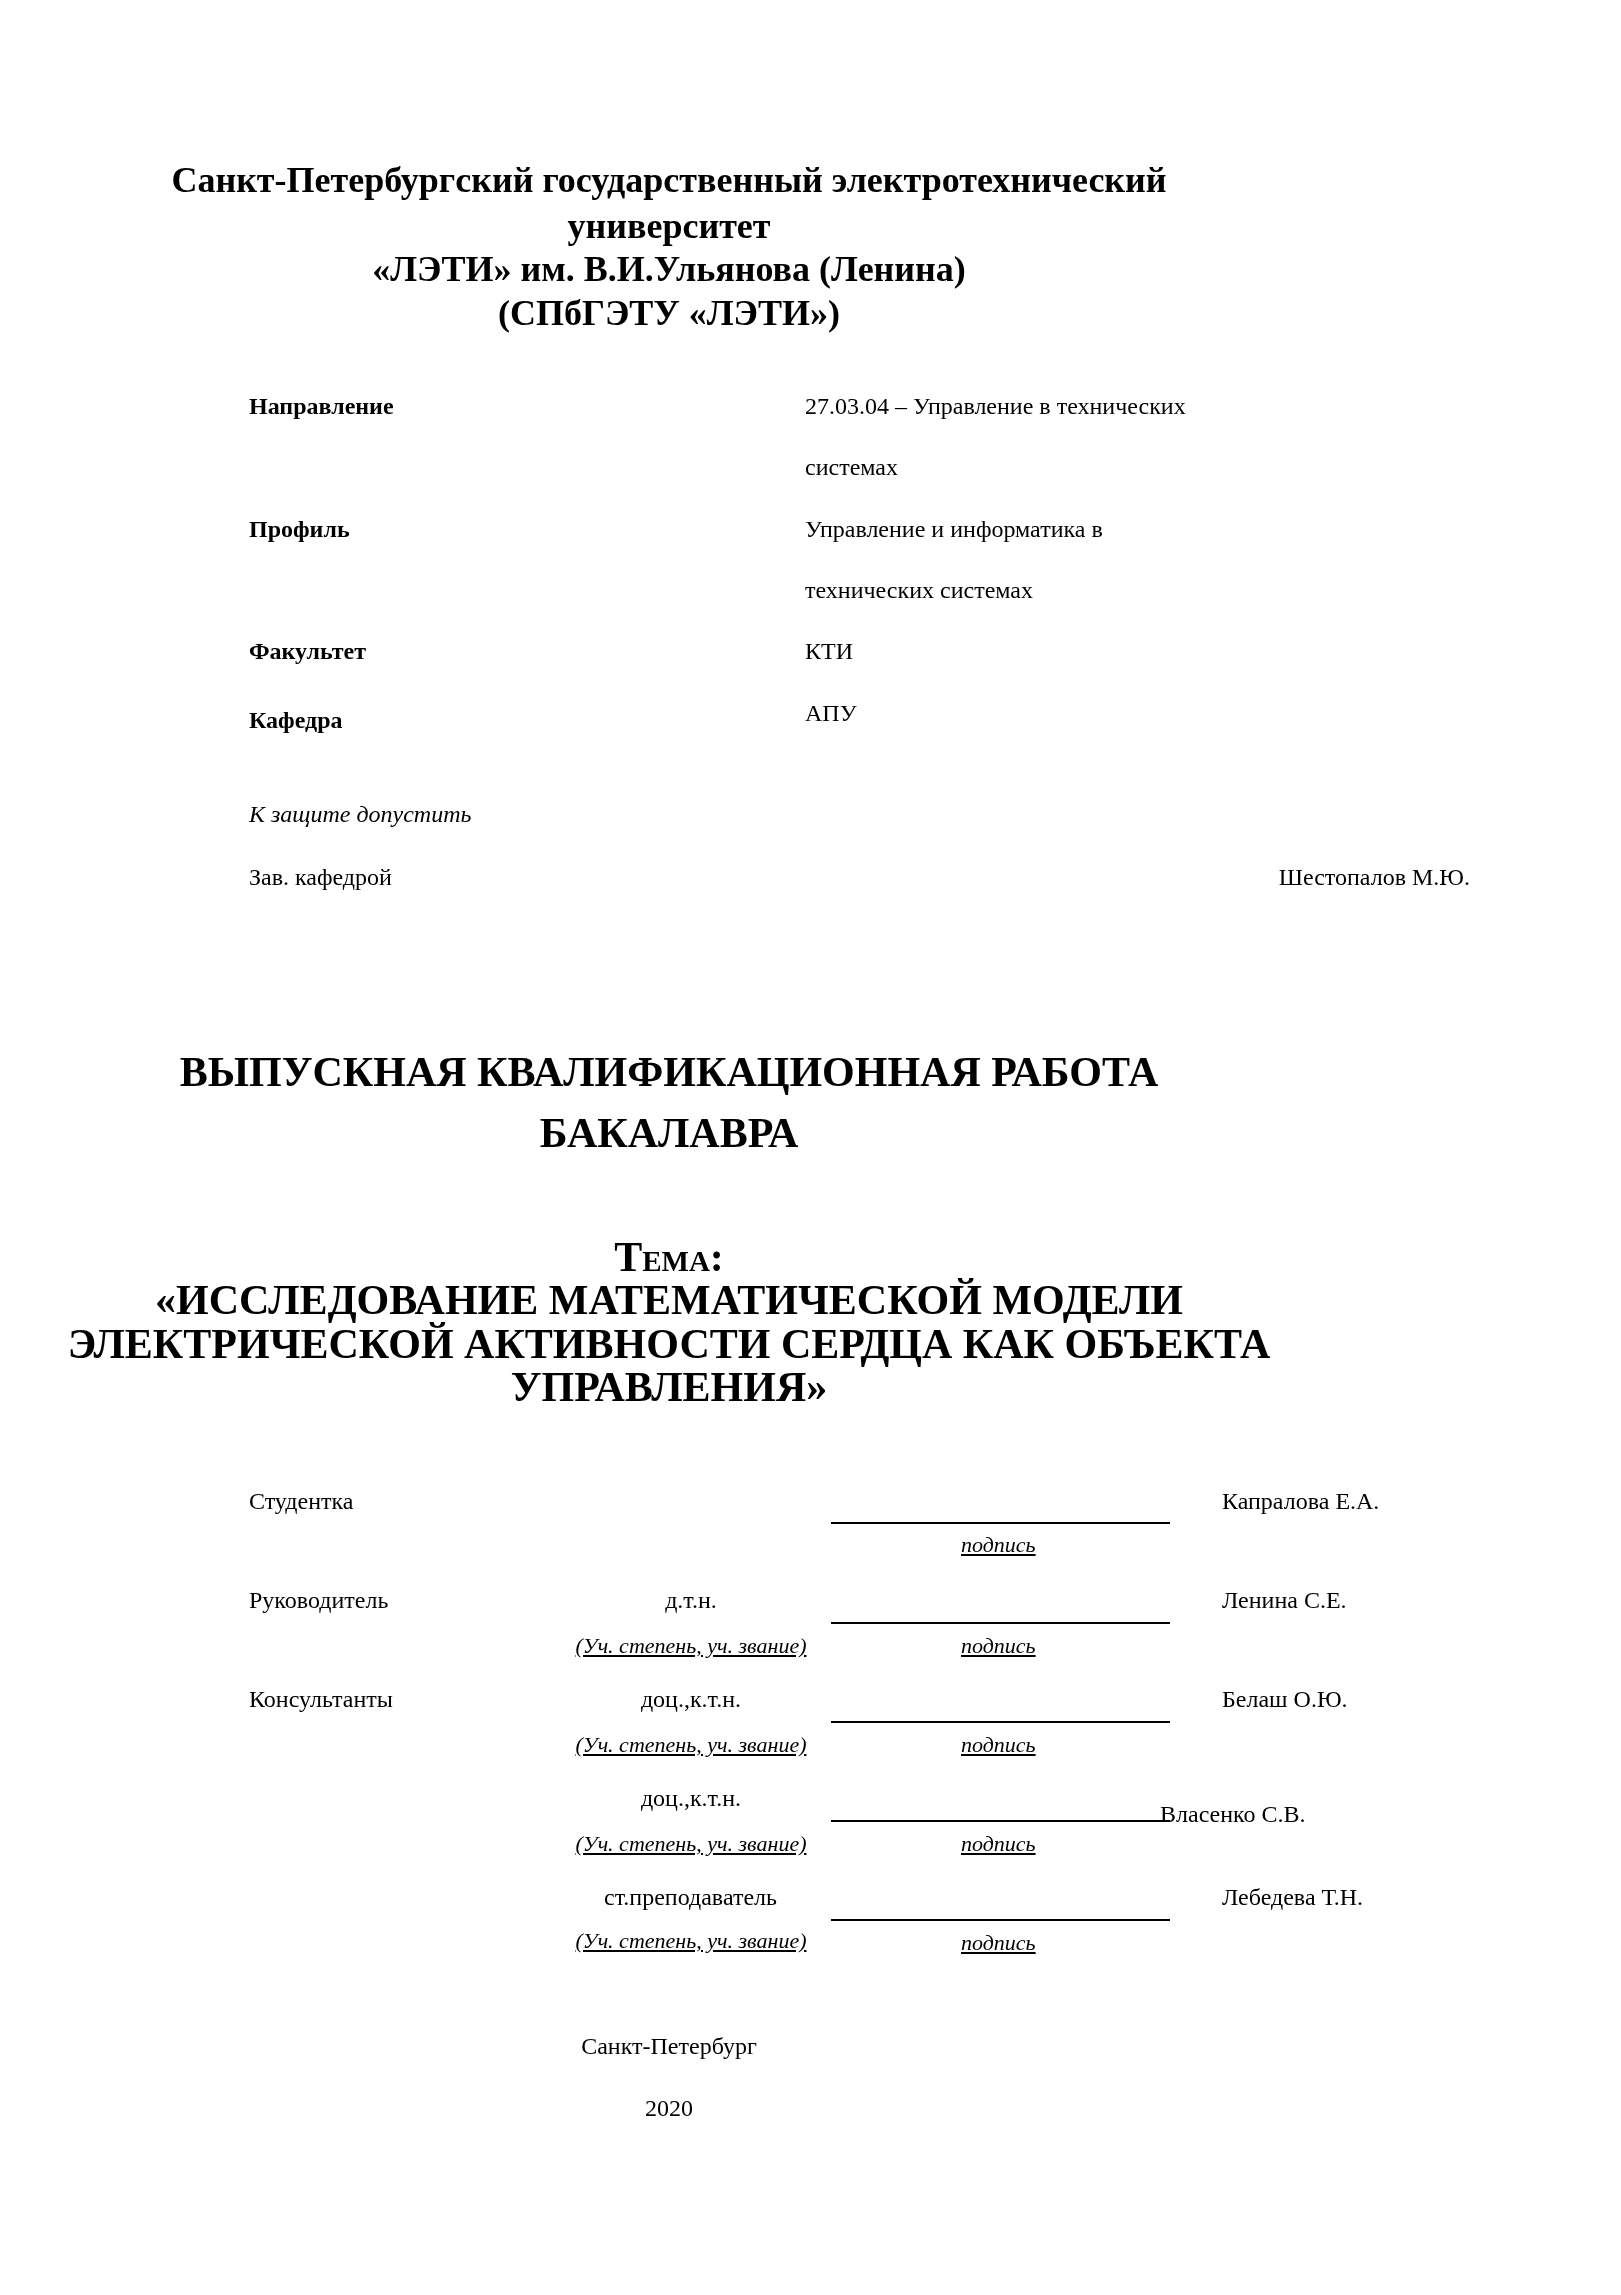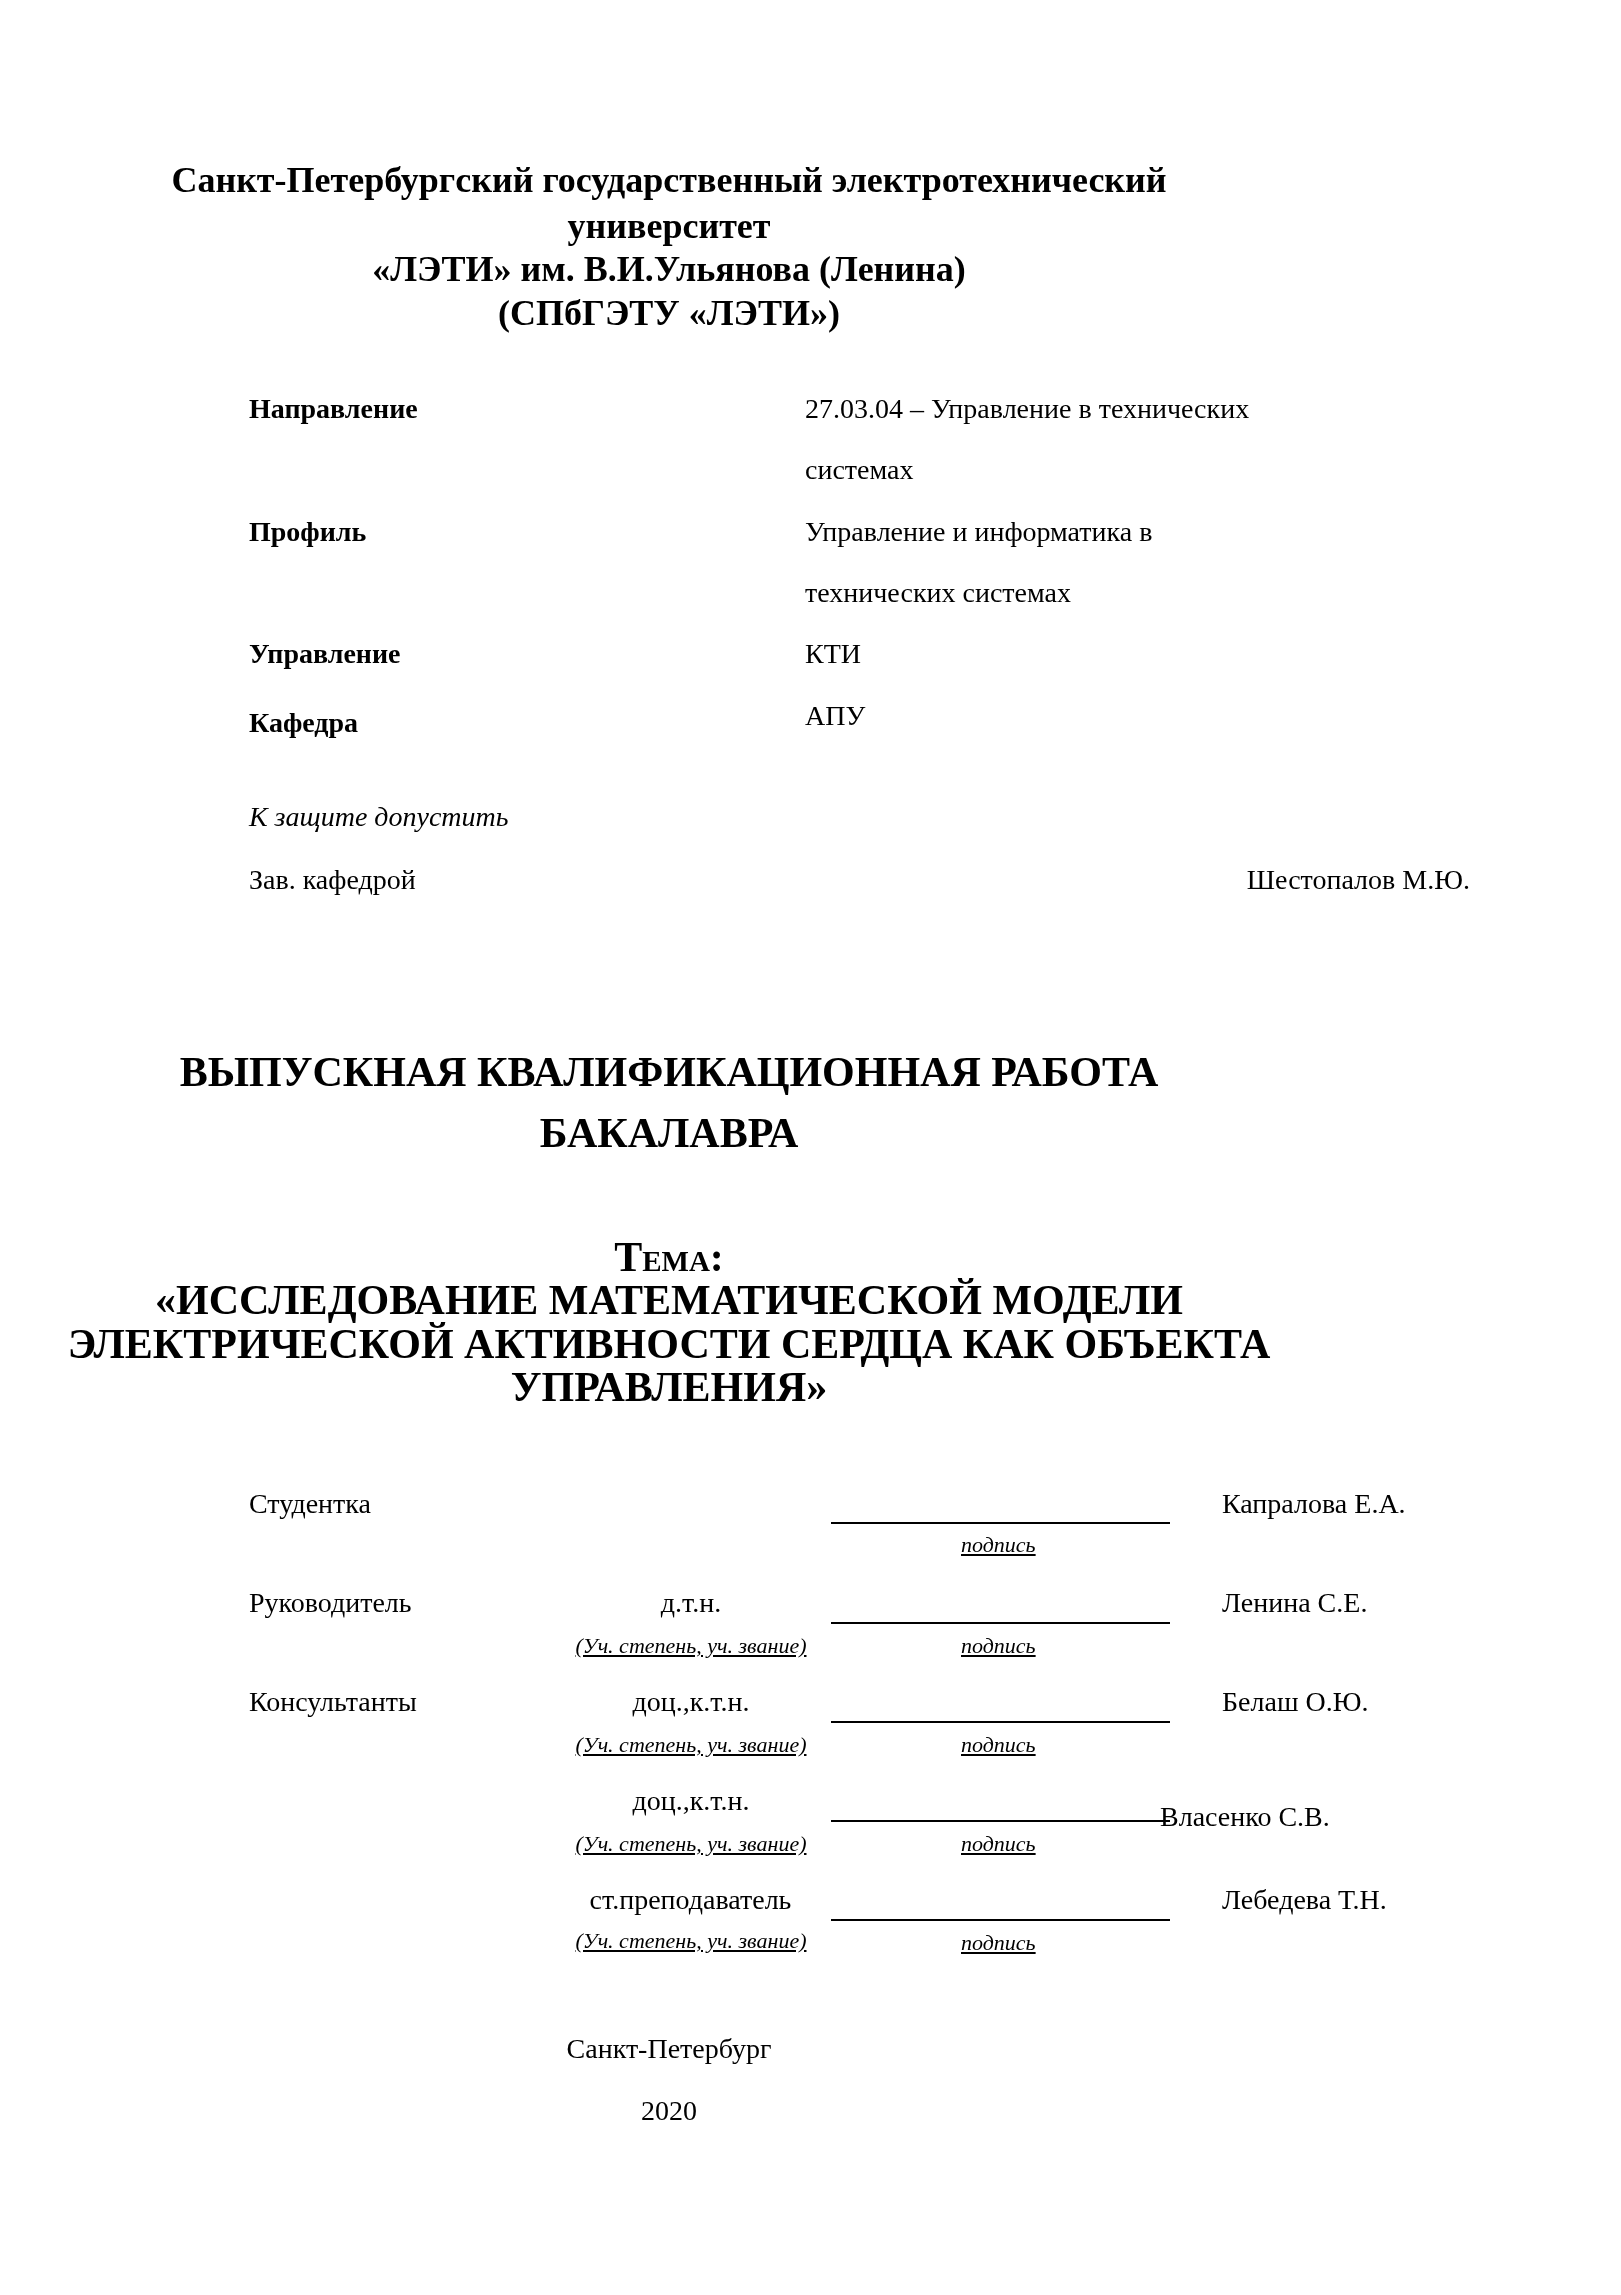--- a/index.html
+++ b/index.html
@@ -2,21 +2,21 @@
 <html style="font-size:12.6px"><head>
 <meta charset="utf-8">
 <style>
   html, body { margin: 0; padding: 0; background: #ffffff; }
   body { width: 1622px; height: 2295px; position: relative; overflow: hidden;
          font-family: "Liberation Serif", "DejaVu Serif", serif; color: #000; }
   .abs { position: absolute; white-space: nowrap; }
   .center { left: 0; width: 1338px; text-align: center; }
   .bold { font-weight: bold; }
   .ital { font-style: italic; }
-  .f46 { font-size: 28px; }
+  .f46 { font-size: 24px; }
   .f44 { font-size: 42px; }
   .f24 { font-size: 22px; text-decoration: underline; }
   .uni { font-size: 36px; font-weight: bold; line-height: 46px; }
   .sigline { position: absolute; height: 0; border-top: 2.4px solid #000; width: 339px; left: 831px; }
   .smallcaps { font-variant: small-caps; }
 </style>
 </head>
 <body>
 
 <div>
@@ -28,21 +28,21 @@
 
 <div>
   <div class="abs f46 bold" style="left:249px; top:393px;">Направление</div>
   <div class="abs f46" style="left:805px; top:393px;">27.03.04 – Управление в технических</div>
   <div class="abs f46" style="left:805px; top:454px;">системах</div>
 
   <div class="abs f46 bold" style="left:249px; top:516px;">Профиль</div>
   <div class="abs f46" style="left:805px; top:516px;">Управление и информатика в</div>
   <div class="abs f46" style="left:805px; top:577px;">технических системах</div>
 
-  <div class="abs f46 bold" style="left:249px; top:638px;">Управление</div>
+  <div class="abs f46 bold" style="left:249px; top:638px;">Факультет</div>
   <div class="abs f46" style="left:805px; top:638px;">КТИ</div>
 
   <div class="abs f46 bold" style="left:249px; top:700px;margin-top:7px;">Кафедра</div>
   <div class="abs f46" style="left:805px; top:700px;">АПУ</div>
 </div>
 
 <div>
   <div class="abs f46 ital" style="left:249px; top:801px;">К защите допустить</div>
   <div class="abs f46" style="left:249px; top:864px;">Зав. кафедрой</div>
   <div class="abs f46" style="right:152px; top:864px;">Шестопалов М.Ю.</div>

